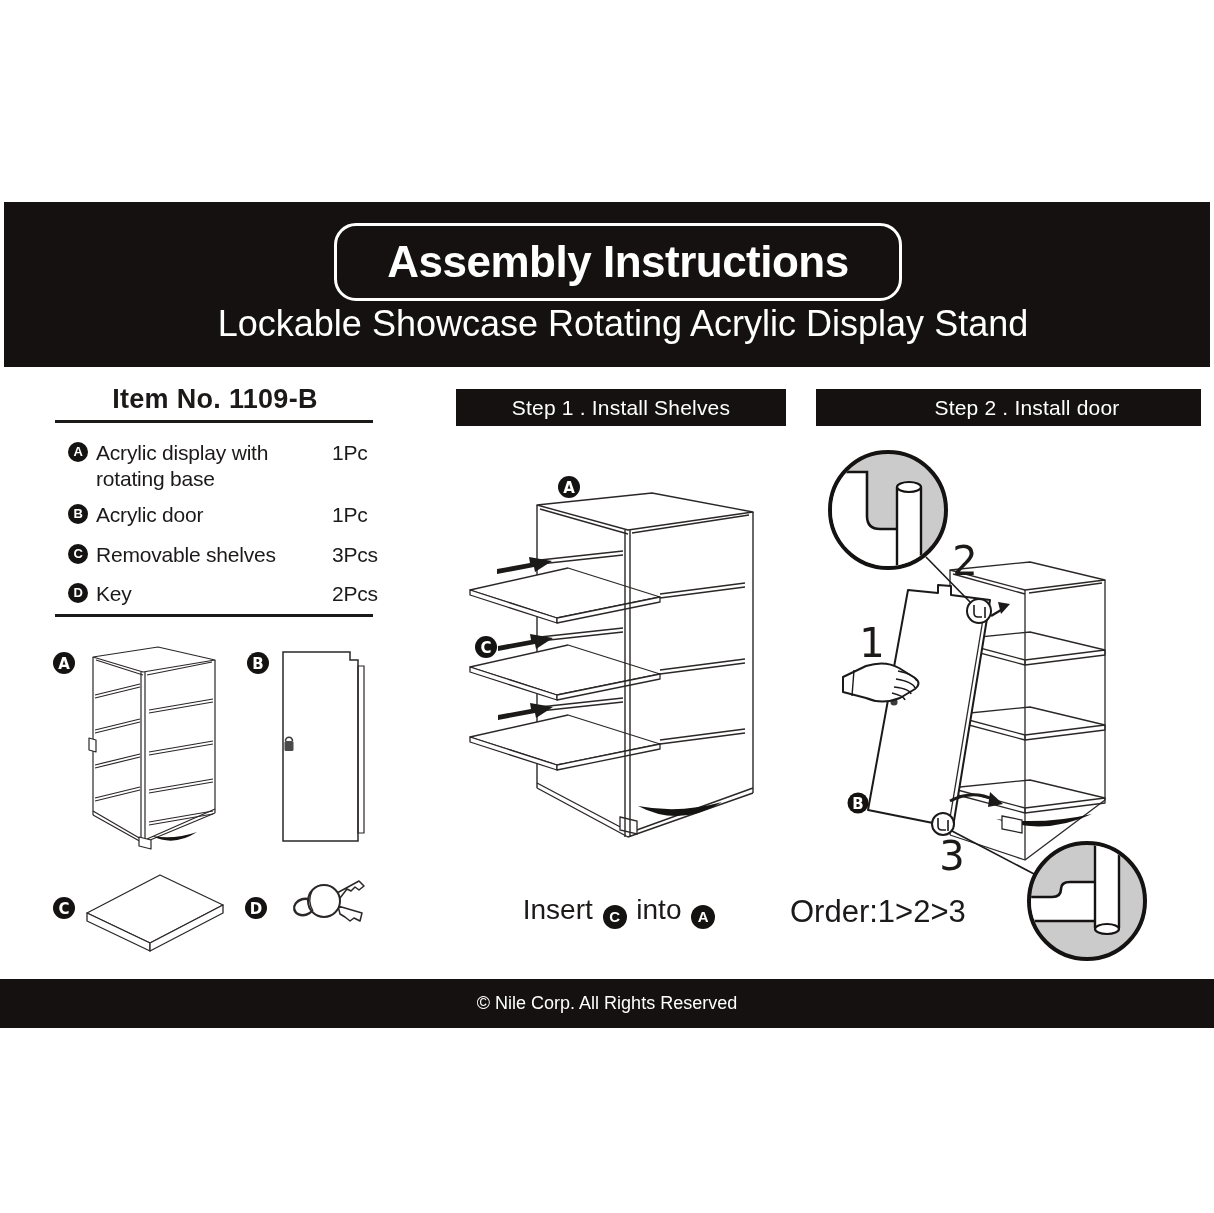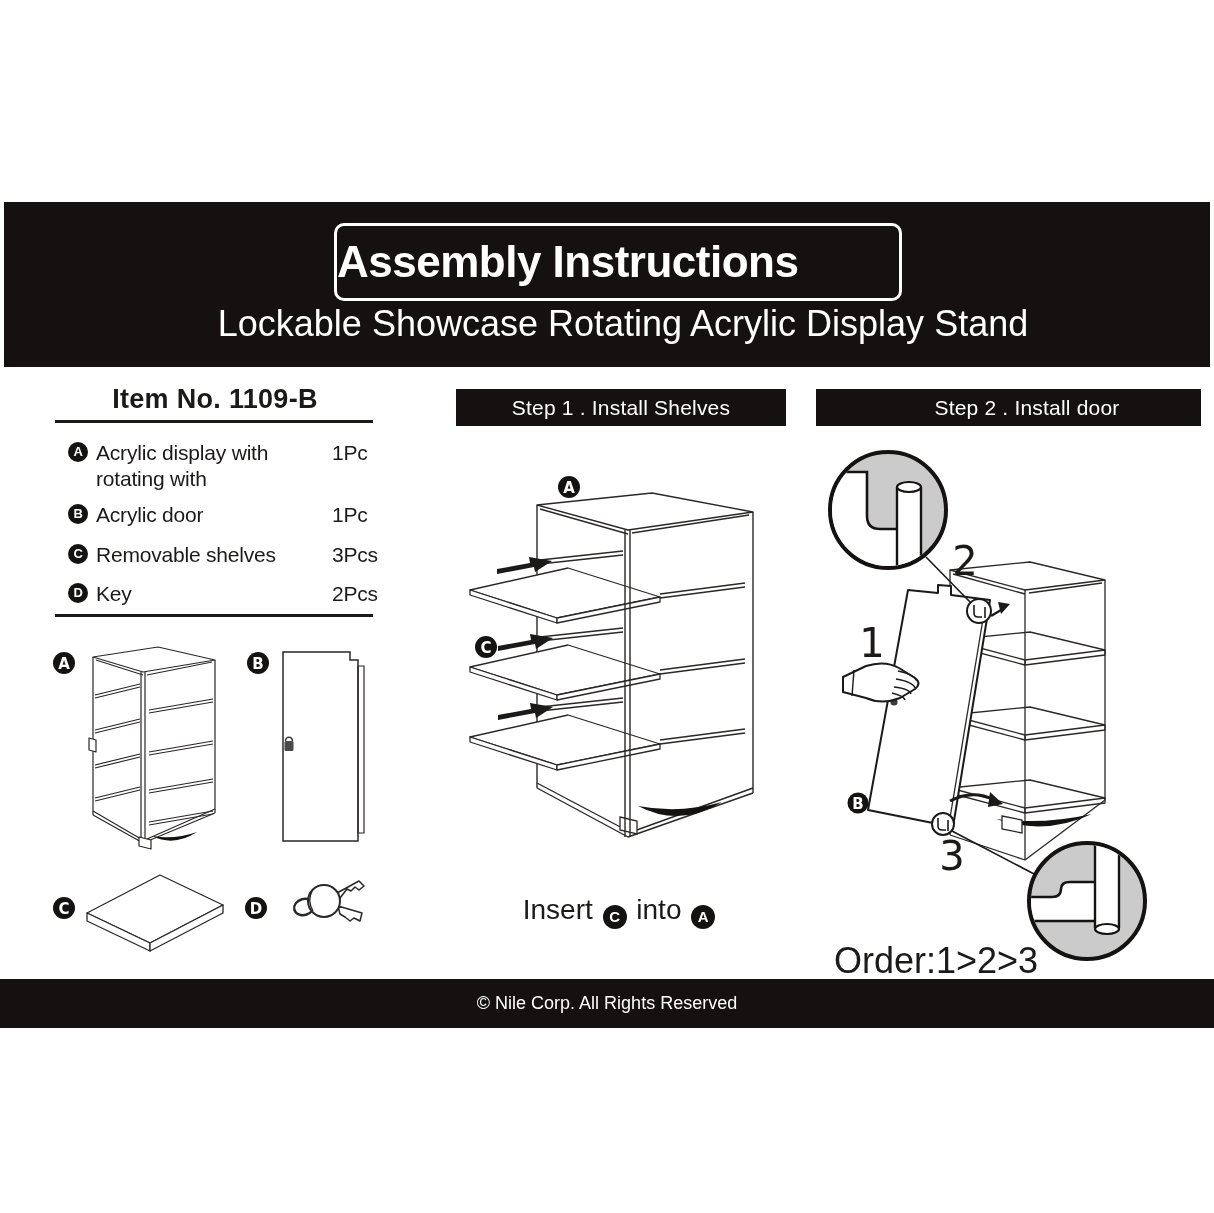--- a/index.html
+++ b/index.html
@@ -2,22 +2,22 @@
 <html><head>
 <meta charset="utf-8">
 <style>
   html,body{margin:0;padding:0;background:#fff;}
   #page{position:relative;width:1214px;height:1213px;background:#ffffff;overflow:hidden;
         font-family:"Liberation Sans",sans-serif;color:#1c1919;}
 
   
   .band{position:absolute;left:4px;top:202px;width:1206px;height:165px;background:#151111;}
   .title-box{position:absolute;left:330px;top:21px;width:562px;height:72px;
-             border:3px solid #ffffff;border-radius:10px;
-             display:flex;align-items:center;justify-content:flex-start;}
+             border:3px solid #ffffff;border-radius:22px;
+             display:flex;align-items:center;justify-content:center;}
   .title{font-size:44px;font-weight:700;color:#ffffff;letter-spacing:-0.5px;white-space:nowrap;}
   .subtitle{position:absolute;left:0;top:101px;width:100%;text-align:center;
             font-size:36px;font-weight:400;color:#ffffff;white-space:nowrap;padding-left:16px;}
 
   
   .parts-title{position:absolute;left:55px;top:384px;width:320px;text-align:center;
                font-size:27px;font-weight:700;letter-spacing:0.3px;}
   .rule{position:absolute;left:55px;width:318px;height:3px;background:#1c1919;}
   .rule1{top:420px;} .rule2{top:614px;}
   .part-row{position:absolute;left:68px;width:312px;font-size:21px;letter-spacing:-0.2px;}
@@ -33,21 +33,21 @@
           letter-spacing:0.2px;}
   .step1-h{left:456px;width:330px;}
   .step2-h{left:816px;width:348px;padding-left:37px;}
 
   
   .insert-cap{position:absolute;left:450px;top:894px;width:340px;text-align:center;
               font-size:28px;white-space:nowrap;}
   .cap-badge{display:inline-block;width:24px;height:24px;border-radius:50%;background:#151212;
              color:#fff;font-size:15px;font-weight:700;line-height:24px;text-align:center;
              vertical-align:-3px;margin:0 2px;}
-  .order-cap{position:absolute;left:834px;top:894px;font-size:36px;white-space:nowrap;margin-top:46px;}
+  .order-cap{position:absolute;left:790px;top:894px;font-size:31px;white-space:nowrap;}
 
   
   .footer{position:absolute;left:0;top:979px;width:1214px;height:49px;background:#151111;
           color:#ffffff;font-size:18px;display:flex;align-items:center;justify-content:center;}
 
   
   .svg-abs{position:absolute;}
   #parts-svg{left:40px;top:630px;}
   #step1-svg{left:440px;top:440px;}
   #step2-svg{left:810px;top:430px;}
@@ -67,21 +67,21 @@
     <div class="subtitle">Lockable Showcase Rotating Acrylic Display Stand</div>
   </div>
 
   <div class="parts-title">Item No. 1109-B</div>
   <div class="rule rule1"></div>
 
   <div class="part-row row-a">
     <span class="badge">A</span>
     <div class="pname">
       <div>Acrylic display with</div>
-      <div>rotating with</div>
+      <div>rotating base</div>
     </div>
     <span class="qty">1Pc</span>
   </div>
   <div class="part-row row-b">
     <span class="badge">B</span>
     <div class="pname">Acrylic door</div>
     <span class="qty">1Pc</span>
   </div>
   <div class="part-row row-c">
     <span class="badge">C</span>

